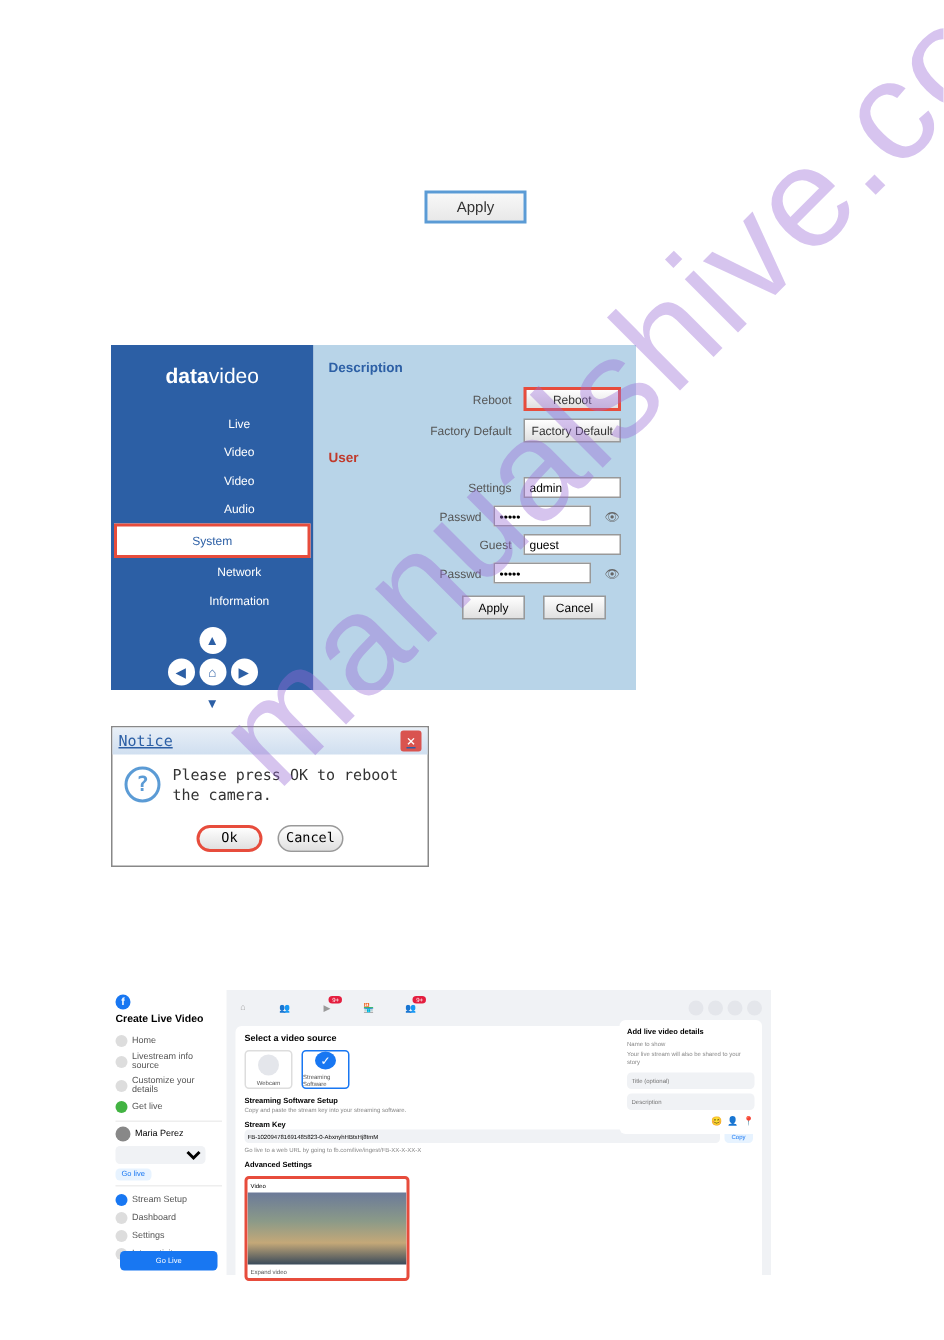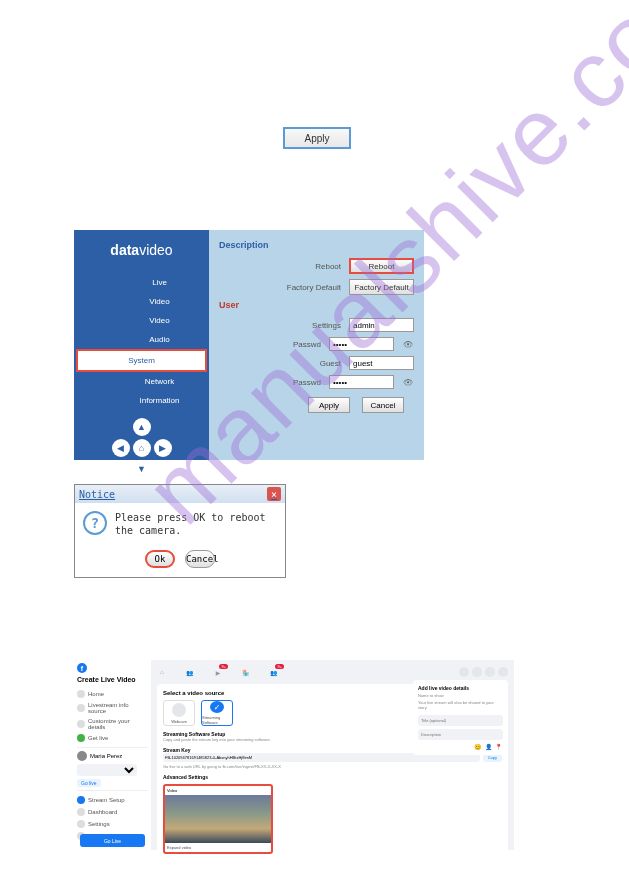--- a/index.html
+++ b/index.html
@@ -31,21 +31,21 @@
 .apply-cancel { display: flex; gap: 12px; justify-content: flex-end; margin-top: 8px; margin-right: 10px; }
 .ac-btn { width: 42px; height: 16px; background: linear-gradient(#fefefe, #e0e0e0); border: 1px solid #999; font-size: 8px; }
 
 .notice-dialog { position: absolute; top: 484px; left: 74px; width: 212px; height: 94px; border: 1px solid #888; background: #fff; }
 .notice-titlebar { height: 18px; background: linear-gradient(#e8eff7, #d0dff0); display: flex; align-items: center; justify-content: space-between; padding: 0 4px; font-size: 10px; color: #2c5fa5; font-family: monospace; text-decoration: underline; }
 .notice-close { width: 14px; height: 14px; background: #d9534f; color: #fff; border-radius: 2px; display: flex; align-items: center; justify-content: center; font-size: 10px; }
 .notice-body { padding: 8px; display: flex; gap: 8px; font-size: 10px; font-family: monospace; color: #333; }
 .notice-icon { width: 24px; height: 24px; border: 2px solid #5b9bd5; border-radius: 50%; display: flex; align-items: center; justify-content: center; color: #5b9bd5; font-weight: bold; font-size: 14px; flex-shrink: 0; }
 .notice-text { line-height: 1.3; }
 .notice-buttons { display: flex; justify-content: center; gap: 10px; margin-top: 5px; }
-.notice-btn { width: 30px; height: 18px; background: linear-gradient(#fefefe, #e0e0e0); border: 1px solid #999; border-radius: 9px; font-size: 9px; font-family: monospace; }
+.notice-btn { width: 44px; height: 18px; background: linear-gradient(#fefefe, #e0e0e0); border: 1px solid #999; border-radius: 9px; font-size: 9px; font-family: monospace; }
 .notice-btn.hl { border: 2px solid #e74c3c; }
 
 .fb-panel { position: absolute; top: 660px; left: 74px; width: 440px; height: 190px; background: #f0f2f5; display: flex; font-size: 6px; }
 .fb-sidebar { width: 77px; background: #fff; padding: 3px; }
 .fb-logo { width: 10px; height: 10px; background: #1877f2; border-radius: 50%; color: #fff; display: flex; align-items: center; justify-content: center; font-weight: bold; font-size: 7px; margin-bottom: 3px; }
 .fb-title { font-size: 7px; font-weight: bold; margin-bottom: 5px; }
 .fb-item { display: flex; align-items: center; gap: 3px; padding: 2px 0; color: #555; }
 .fb-icon { width: 8px; height: 8px; border-radius: 50%; background: #ddd; flex-shrink: 0; }
 .fb-icon.blue { background: #1877f2; }
 .fb-icon.green { background: #42b342; }

